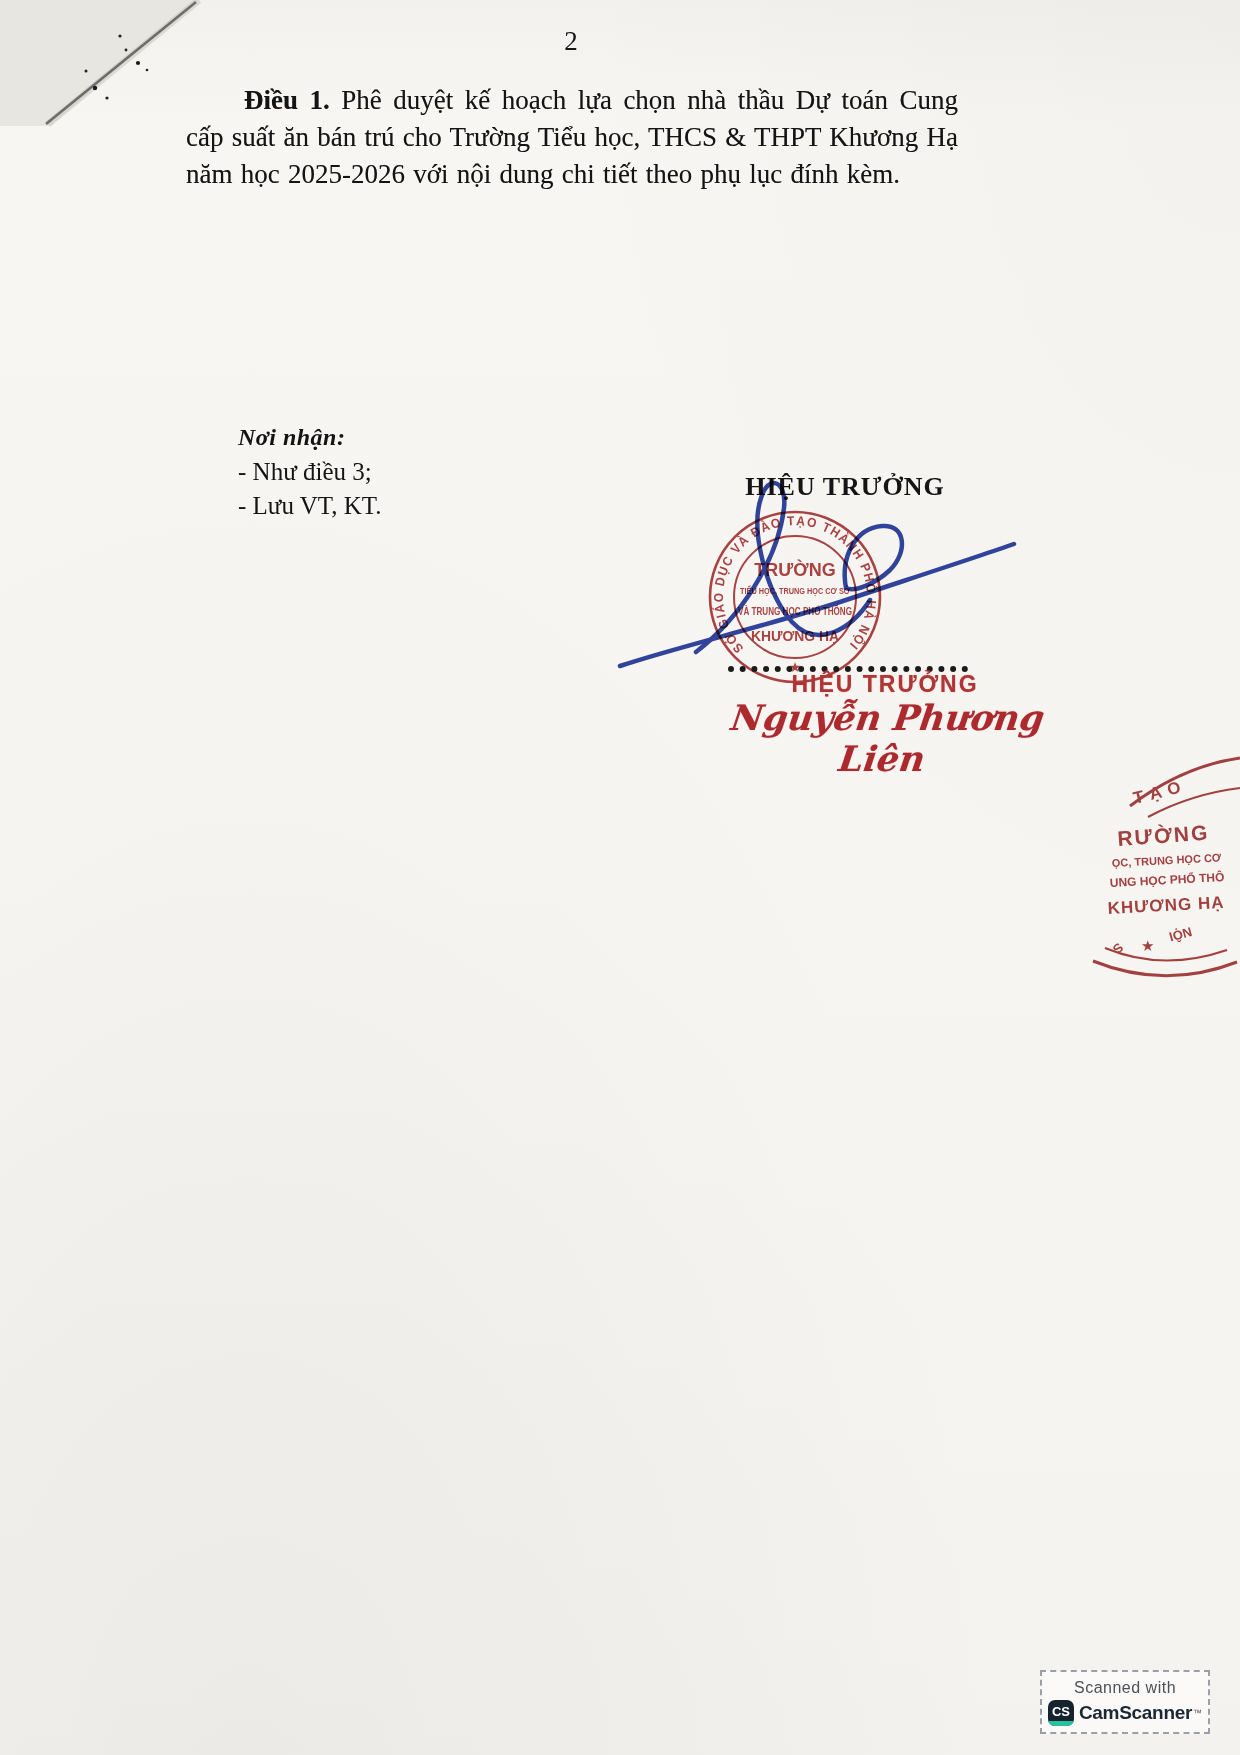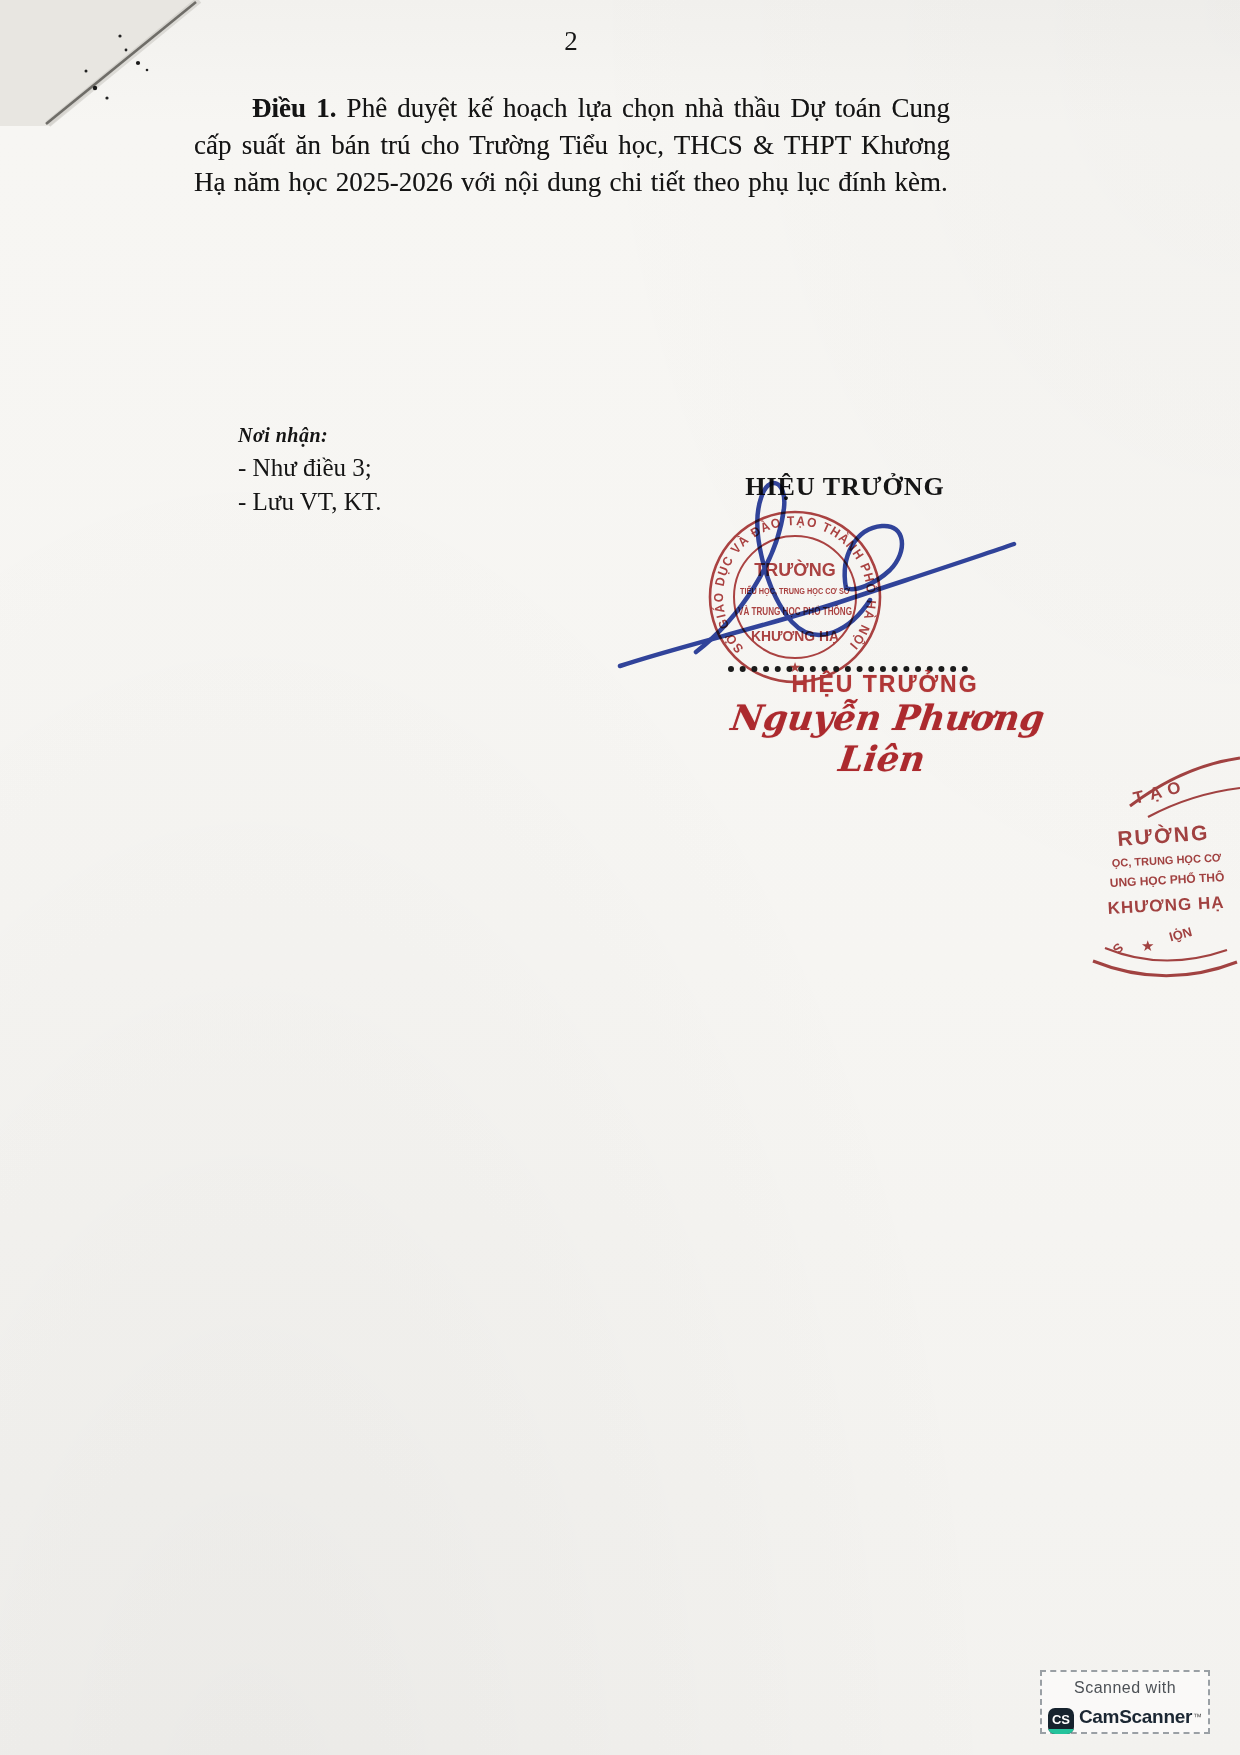--- a/index.html
+++ b/index.html
@@ -22,25 +22,25 @@
     position:absolute;left:178px;top:26px;width:786px;
     text-align:center;font-size:27px;color:#161616;
   }
   
   #body-text{
     position:absolute;left:178px;top:74px;width:788px;
     font-size:27px;line-height:37.2px;text-align:justify;
     word-spacing:1.5px;color:#141414;
     text-shadow:0 0 0.5px rgba(0,0,0,0.35);
   }
-  #body-text p{margin:16px;text-indent:58px;}
+  #body-text p{margin:8px;text-indent:58px;}
   #body-text b{font-weight:bold;}
   
   #recipients{position:absolute;left:238px;top:424px;color:#141414;}
-  #recipients .label{font-size:20px;font-weight:bold;font-style:italic;letter-spacing:0.5px;}
+  #recipients .label{font-size:24px;font-weight:bold;font-style:italic;letter-spacing:0.5px;}
   #recipients .item{font-size:25px;line-height:27px;margin-top:7px;}
   
   #sign-title{
     position:absolute;left:700px;top:472px;width:290px;text-align:center;
     font-size:26px;font-weight:bold;letter-spacing:1px;color:#151515;
   }
   #stamp1{position:absolute;left:702px;top:504px;mix-blend-mode:multiply;opacity:0.92;}
   #signature{position:absolute;left:600px;top:460px;mix-blend-mode:multiply;}
   #dotted-line{
     position:absolute;left:728px;top:636px;width:240px;height:30px;
@@ -65,21 +65,20 @@
     border:2px dashed #9aa0a5;background:rgba(255,255,255,0.55);
     box-sizing:border-box;text-align:center;
     font-family:"Liberation Sans",sans-serif;
   }
   #watermark .scanned{font-size:16px;color:#4c5156;margin-top:7px;letter-spacing:0.5px;}
   #watermark .brand-row{display:flex;align-items:center;justify-content:center;margin-top:3px;}
   #cs-icon{
     position:relative;width:26px;height:26px;border-radius:7px;background:#16232e;
     display:inline-flex;align-items:center;justify-content:center;flex:0 0 auto;
     overflow:hidden;
-    margin-top:8px;
   }
   #cs-icon .cs{color:#fff;font-weight:bold;font-size:13px;line-height:1;margin-top:-4px;}
   #cs-icon .bar{position:absolute;left:0;right:0;bottom:0;height:5px;background:#24c39c;}
   #watermark .brand{font-size:19px;font-weight:bold;color:#1b2733;margin-left:5px;letter-spacing:-0.3px;}
   #watermark .tm{font-size:9px;color:#555;vertical-align:top;margin-left:1px;}
   .stamp-sans{font-family:"Liberation Sans",sans-serif;}
 </style>
 </head>
 <body>
 

